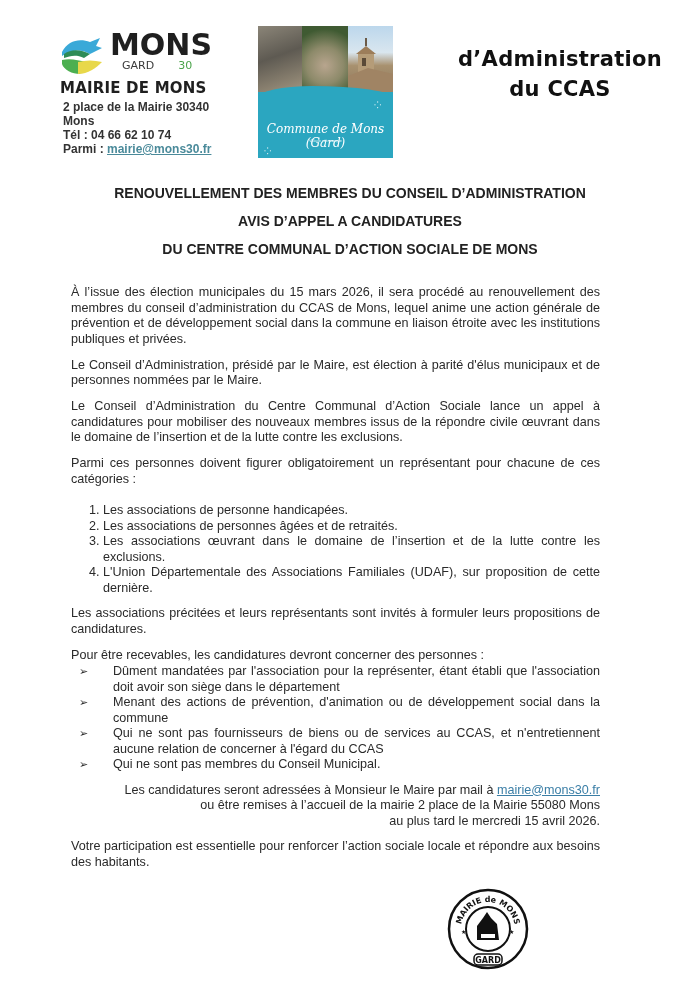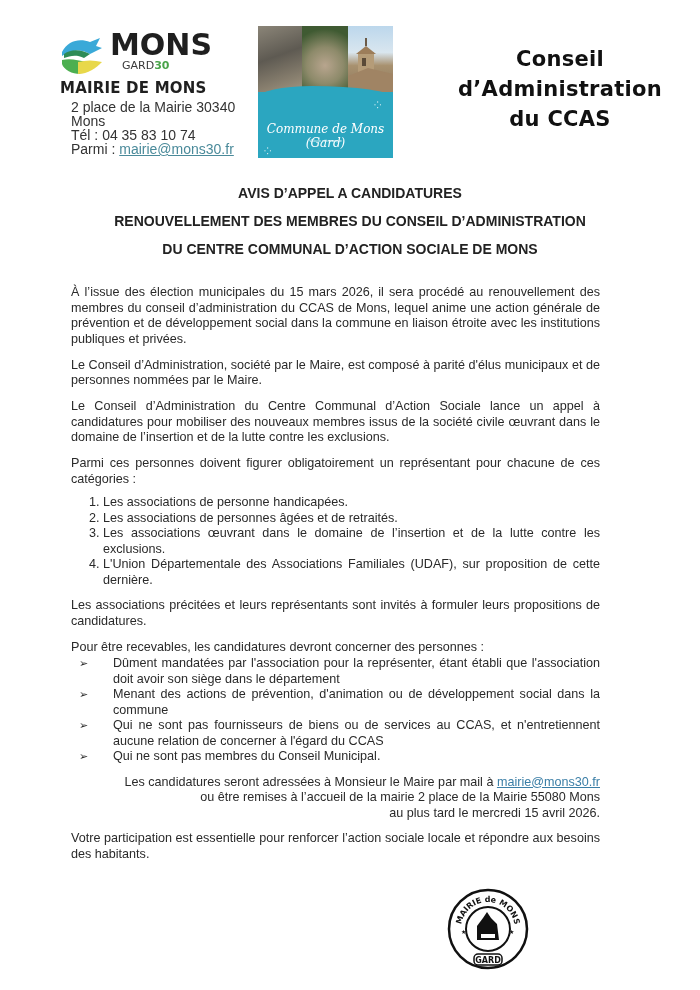--- a/index.html
+++ b/index.html
@@ -5,23 +5,23 @@
   html, body { margin: 0; padding: 0; background: #ffffff; }
   body { width: 700px; height: 990px; position: relative; overflow: hidden; font-family: "Liberation Sans", sans-serif; color: #222; }
 
   
   .logo-block { position: absolute; left: 60px; top: 30px; width: 180px; }
   .logo-row { display: flex; align-items: flex-start; }
   .logo-mark { width: 44px; height: 42px; position: relative; margin-top: 4px; }
   .logo-text { margin-left: 6px; }
   .logo-mons { font-family: "DejaVu Sans", sans-serif; font-weight: bold; font-size: 30px; line-height: 30px; letter-spacing: 0px; color: #1f1f1f; }
   .logo-gard { font-family: "DejaVu Sans", sans-serif; font-size: 11px; line-height: 12px; margin-left: 12px; color: #3a3a3a; }
-  .logo-gard .num { color: #4aa34a; font-weight: bold; }
+  .logo-gard .num { color: #4aa34a; font-weight: normal; padding-left: 24px; }
   .mairie-title { font-family: "DejaVu Sans", sans-serif; font-weight: bold; font-size: 15px; margin-top: 3px; color: #1f1f1f; letter-spacing: 0.2px; }
-  .addr { font-size: 14px; line-height: 14px; color: #333; margin-top: 3px; margin-left: 11px; }
+  .addr { font-size: 12px; line-height: 14px; color: #333; margin-top: 3px; margin-left: 3px; font-weight: bold; }
   .addr a { color: #4a8a9a; text-decoration: underline; }
 
   
   .postcard { position: absolute; left: 258px; top: 26px; width: 135px; height: 132px; background: #2ba6c0; overflow: hidden; }
   .pc-photos { position: absolute; left: 0; top: 0; width: 135px; height: 66px; display: flex; }
   .pc-photo { height: 66px; }
   .pc-p1 { width: 44px; background: linear-gradient(160deg, #8b8578 0%, #5e5a52 45%, #a29680 100%); }
   .pc-p2 { width: 46px; background: radial-gradient(circle at 50% 60%, #b8a58e 0%, #8d8a6a 40%, #3f5a32 80%); }
   .pc-p3 { width: 45px; background: linear-gradient(180deg, #bcd7ec 0%, #d9e6ef 40%, #a8916f 60%, #8c775c 100%); }
   .pc-wave { position: absolute; left: 0; top: 60px; width: 135px; height: 12px; background: #2ba6c0; border-radius: 40% 60% 0 0 / 100% 100% 0 0; }
@@ -66,21 +66,21 @@
       </svg>
     </div>
     <div class="logo-text">
       <div class="logo-mons">MONS</div>
       <div class="logo-gard"><span>GARD</span><span class="num">30</span></div>
     </div>
   </div>
   <div class="mairie-title">MAIRIE DE MONS</div>
   <div class="addr">
     <div>2 place de la Mairie 30340 Mons</div>
-    <div><span>Tél : </span><span>04 35 83 10 74</span></div>
+    <div><span>Tél : </span><span>04 66 62 10 74</span></div>
     <div><span>Parmi : </span><a>mairie@mons30.fr</a></div>
   </div>
 </div>
 
 <div class="postcard">
   <div class="pc-photos">
     <div class="pc-photo pc-p1"></div>
     <div class="pc-photo pc-p2"></div>
     <div class="pc-photo pc-p3">
       <svg width="45" height="66" viewBox="0 0 45 66">
@@ -93,36 +93,35 @@
     </div>
   </div>
   <div class="pc-wave"></div>
   <span class="pc-drops" style="left:116px;top:72px;">⁘</span>
   <span class="pc-drops" style="left:6px;top:118px;">⁘</span>
   <div class="pc-title">Commune de Mons (Gard)</div>
   <div class="pc-sub">Village pittoresque</div>
 </div>
 
 <div class="ccas-title">
-  <div>Conseil</div>
   <div>d’Administration</div>
   <div>du CCAS</div>
 </div>
 
 <div class="headings">
+  <div>RENOUVELLEMENT DES MEMBRES DU CONSEIL D’ADMINISTRATION</div>
   <div>AVIS D’APPEL A CANDIDATURES</div>
-  <div>RENOUVELLEMENT DES MEMBRES DU CONSEIL D’ADMINISTRATION</div>
   <div>DU CENTRE COMMUNAL D’ACTION SOCIALE DE MONS</div>
 </div>
 
 <div class="body">
   <p>À l’issue des élection municipales du 15 mars 2026, il sera procédé au renouvellement des membres du conseil d’administration du CCAS de Mons, lequel anime une action générale de prévention et de développement social dans la commune en liaison étroite avec les institutions publiques et privées.</p>
-  <p>Le Conseil d’Administration, société par le Maire, est composé à parité d'élus municipaux et de personnes nommées par le Maire.</p>
-  <p>Le Conseil d’Administration du Centre Communal d’Action Sociale lance un appel à candidatures pour mobiliser des nouveaux membres issus de la société civile œuvrant dans le domaine de l’insertion et de la lutte contre les exclusions.</p>
-  <p style="margin-bottom:8px;">Parmi ces personnes doivent figurer obligatoirement un représentant pour chacune de ces catégories :</p>
+  <p>Le Conseil d’Administration, présidé par le Maire, est élection à parité d'élus municipaux et de personnes nommées par le Maire.</p>
+  <p>Le Conseil d’Administration du Centre Communal d’Action Sociale lance un appel à candidatures pour mobiliser des nouveaux membres issus de la répondre civile œuvrant dans le domaine de l’insertion et de la lutte contre les exclusions.</p>
+  <p style="margin-bottom:16px;">Parmi ces personnes doivent figurer obligatoirement un représentant pour chacune de ces catégories :</p>
 
   <ul class="olist">
     <li><span class="num">1.</span><span>Les associations de personne handicapées.</span></li>
     <li><span class="num">2.</span><span>Les associations de personnes âgées et de retraités.</span></li>
     <li><span class="num">3.</span><span>Les associations œuvrant dans le domaine de l’insertion et de la lutte contre les exclusions.</span></li>
     <li><span class="num">4.</span><span>L'Union Départementale des Associations Familiales (UDAF), sur proposition de cette dernière.</span></li>
   </ul>
 
   <p>Les associations précitées et leurs représentants sont invités à formuler leurs propositions de candidatures.</p>
   <p style="margin-bottom:1px;">Pour être recevables, les candidatures devront concerner des personnes :</p>

